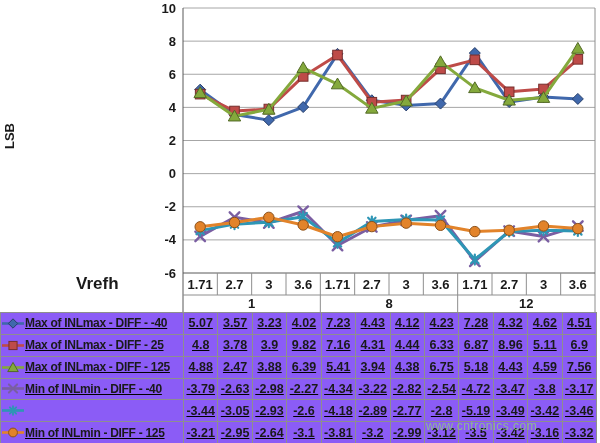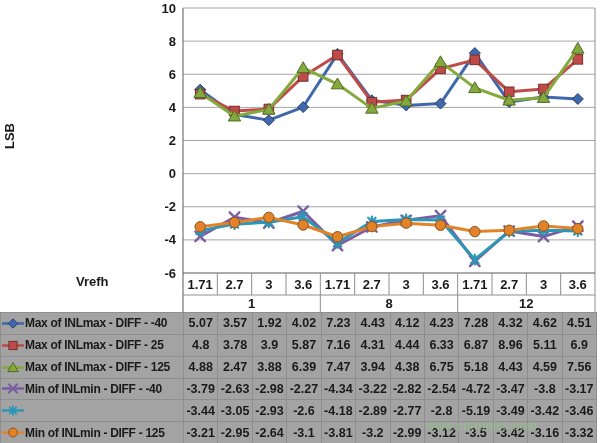--- a/index.html
+++ b/index.html
@@ -6,27 +6,27 @@
   #app{
     position:relative;width:600px;height:443px;background:#ffffff;
     font-family:"Liberation Sans",sans-serif;overflow:hidden;
   }
   #chart{position:absolute;left:0;top:0;}
   .y-axis-title{
     position:absolute;left:2px;top:106px;width:16px;height:60px;
     writing-mode:vertical-rl;transform:rotate(180deg);
     font-size:13px;font-weight:bold;color:#1a1a1a;text-align:center;
   }
-  .axis-caption{position:absolute;font-size:13px;font-weight:bold;color:#1a1a1a;}
+  .axis-caption{position:absolute;font-size:17px;font-weight:bold;color:#1a1a1a;}
   .caption-vrefh{left:76px;top:274px;}
   .caption-freq{left:58px;top:293px;width:120px;text-align:right;margin-top:26px;}
   #data-table{
     position:absolute;left:0;top:312px;width:596px;height:131px;
     display:grid;grid-template-columns:183px repeat(12,1fr);grid-auto-rows:1fr;
-    border-top:1px solid #8e8e8e;border-left:1px solid #8e8e8e;background:#a3a3a3;
+    border-top:1px solid #8e8e8e;border-left:1px solid #8e8e8e;background:#8b5cf6;text-decoration:underline;
   }
   .cell{
     border-right:1px solid #8e8e8e;border-bottom:1px solid #8e8e8e;
     display:flex;align-items:center;justify-content:center;
     font-size:12.5px;font-weight:bold;color:#1a1a1a;box-sizing:border-box;
   }
   .legend-cell{
     justify-content:flex-start;padding-left:1px;font-size:12px;
     letter-spacing:-0.3px;white-space:nowrap;overflow:hidden;
   }
@@ -194,61 +194,61 @@
   <div id="data-table">
       <div class="cell legend-cell">
         <svg width="22" height="13">
           <line x1="0" y1="6.5" x2="22" y2="6.5" stroke="#4068ac" stroke-width="2.6"></line>
           <path d="M 11 1.8250000000000002 L 15.675 6.5 L 11 11.175 L 6.325 6.5 Z" fill="#4068ac" stroke="rgb(40,64,107)" stroke-width="1"></path>
         </svg>
         <span>Max of INLmax - DIFF - -40</span>
       </div>
       <div class="cell">5.07</div>
       <div class="cell">3.57</div>
-      <div class="cell">1.92</div>
+      <div class="cell">3.23</div>
       <div class="cell">4.02</div>
       <div class="cell">7.23</div>
       <div class="cell">4.43</div>
       <div class="cell">4.12</div>
       <div class="cell">4.23</div>
       <div class="cell">7.28</div>
       <div class="cell">4.32</div>
       <div class="cell">4.62</div>
       <div class="cell">4.51</div>
       <div class="cell legend-cell">
         <svg width="22" height="13">
           <line x1="0" y1="6.5" x2="22" y2="6.5" stroke="#be4b48" stroke-width="2.6"></line>
           <rect x="6.92" y="2.42" width="8.16" height="8.16" fill="#be4b48" stroke="rgb(118,47,45)" stroke-width="1"></rect>
         </svg>
         <span>Max of INLmax - DIFF - 25</span>
       </div>
       <div class="cell">4.8</div>
       <div class="cell">3.78</div>
       <div class="cell">3.9</div>
-      <div class="cell">5.87</div>
+      <div class="cell">9.82</div>
       <div class="cell">7.16</div>
       <div class="cell">4.31</div>
       <div class="cell">4.44</div>
       <div class="cell">6.33</div>
       <div class="cell">6.87</div>
       <div class="cell">8.96</div>
       <div class="cell">5.11</div>
       <div class="cell">6.9</div>
       <div class="cell legend-cell">
         <svg width="22" height="13">
           <line x1="0" y1="6.5" x2="22" y2="6.5" stroke="#84a93c" stroke-width="2.6"></line>
           <path d="M 11 1.4000000000000004 L 16.27 10.58 L 5.73 10.58 Z" fill="#84a93c" stroke="rgb(82,105,37)" stroke-width="1"></path>
         </svg>
         <span>Max of INLmax - DIFF - 125</span>
       </div>
       <div class="cell">4.88</div>
       <div class="cell">2.47</div>
       <div class="cell">3.88</div>
       <div class="cell">6.39</div>
-      <div class="cell">7.47</div>
+      <div class="cell">5.41</div>
       <div class="cell">3.94</div>
       <div class="cell">4.38</div>
       <div class="cell">6.75</div>
       <div class="cell">5.18</div>
       <div class="cell">4.43</div>
       <div class="cell">4.59</div>
       <div class="cell">7.56</div>
       <div class="cell legend-cell">
         <svg width="22" height="13">
           <line x1="0" y1="6.5" x2="22" y2="6.5" stroke="#7a5ea2" stroke-width="2.6"></line>

